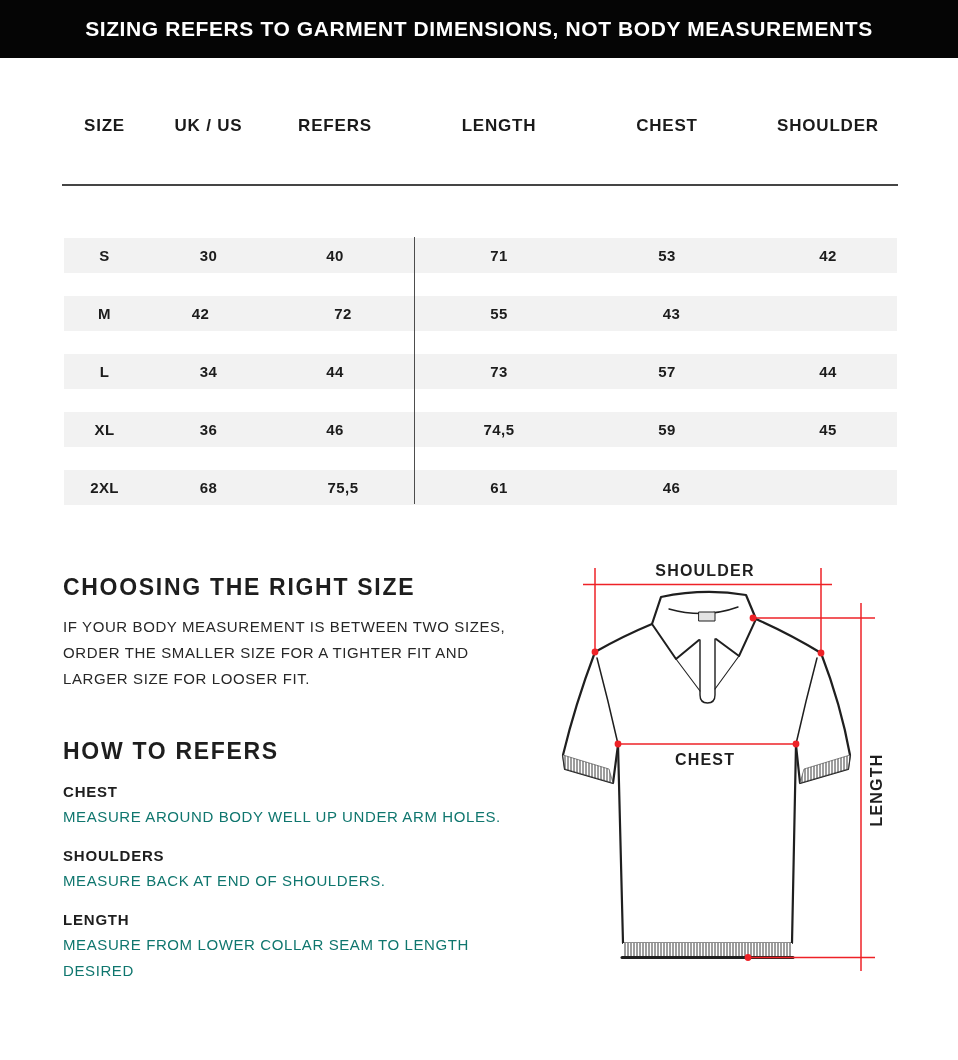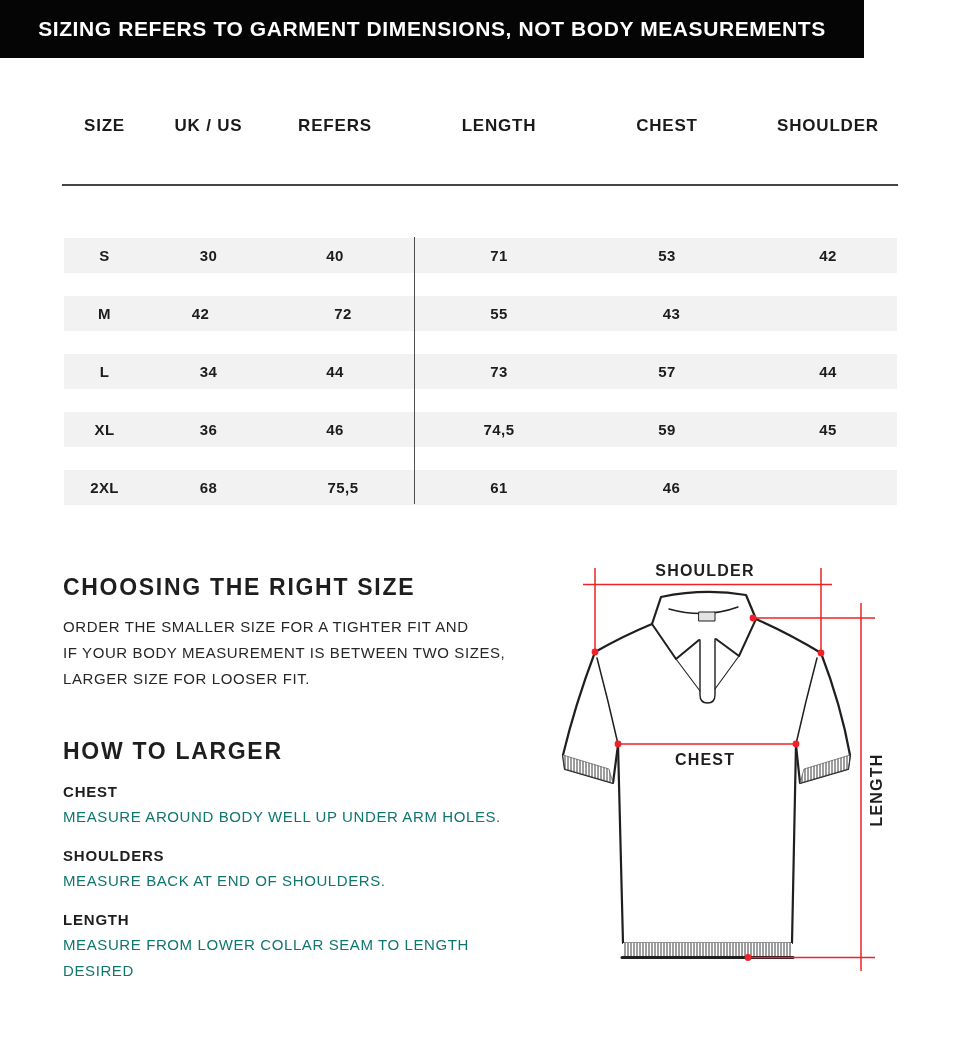--- a/index.html
+++ b/index.html
@@ -8,21 +8,21 @@
     position:relative;
     width:958px; height:1060px;
     font-family:"Liberation Sans", sans-serif;
     color:#1d1d1d;
     overflow:hidden;
   }
 
   
   .banner {
     position:absolute; top:0; left:0;
-    width:864px; height:58px;
+    width:958px; height:58px;
     background:#050505;
     display:flex; align-items:center; justify-content:center;
   }
   .banner span {
     color:#ffffff; font-size:21px; font-weight:700;
     letter-spacing:0.6px; white-space:nowrap;
   }
 
   
   .col-grid {
@@ -153,26 +153,26 @@
     <div class="cell c3">75,5</div>
     <div class="cell c4">61</div>
     <div class="cell c5">46</div>
   </div>
 </div>
 
 <div class="v-divider"></div>
 
 <h2 class="section-heading" id="choosing-heading">CHOOSING THE RIGHT SIZE</h2>
 <div class="body-lines" id="choosing-text">
+  <div>IF YOUR BODY MEASUREMENT IS BETWEEN TWO SIZES,</div>
   <div>ORDER THE SMALLER SIZE FOR A TIGHTER FIT AND</div>
-  <div>IF YOUR BODY MEASUREMENT IS BETWEEN TWO SIZES,</div>
   <div>LARGER SIZE FOR LOOSER FIT.</div>
 </div>
 
-<h2 class="section-heading" id="howto-heading">HOW TO LARGER</h2>
+<h2 class="section-heading" id="howto-heading">HOW TO REFERS</h2>
 
 <div class="measure-list">
   <div class="measure-item">
     <div class="measure-label">CHEST</div>
     <div class="measure-text">
       <div>MEASURE AROUND BODY WELL UP UNDER ARM HOLES.</div>
     </div>
   </div>
   <div class="measure-item">
     <div class="measure-label">SHOULDERS</div>

